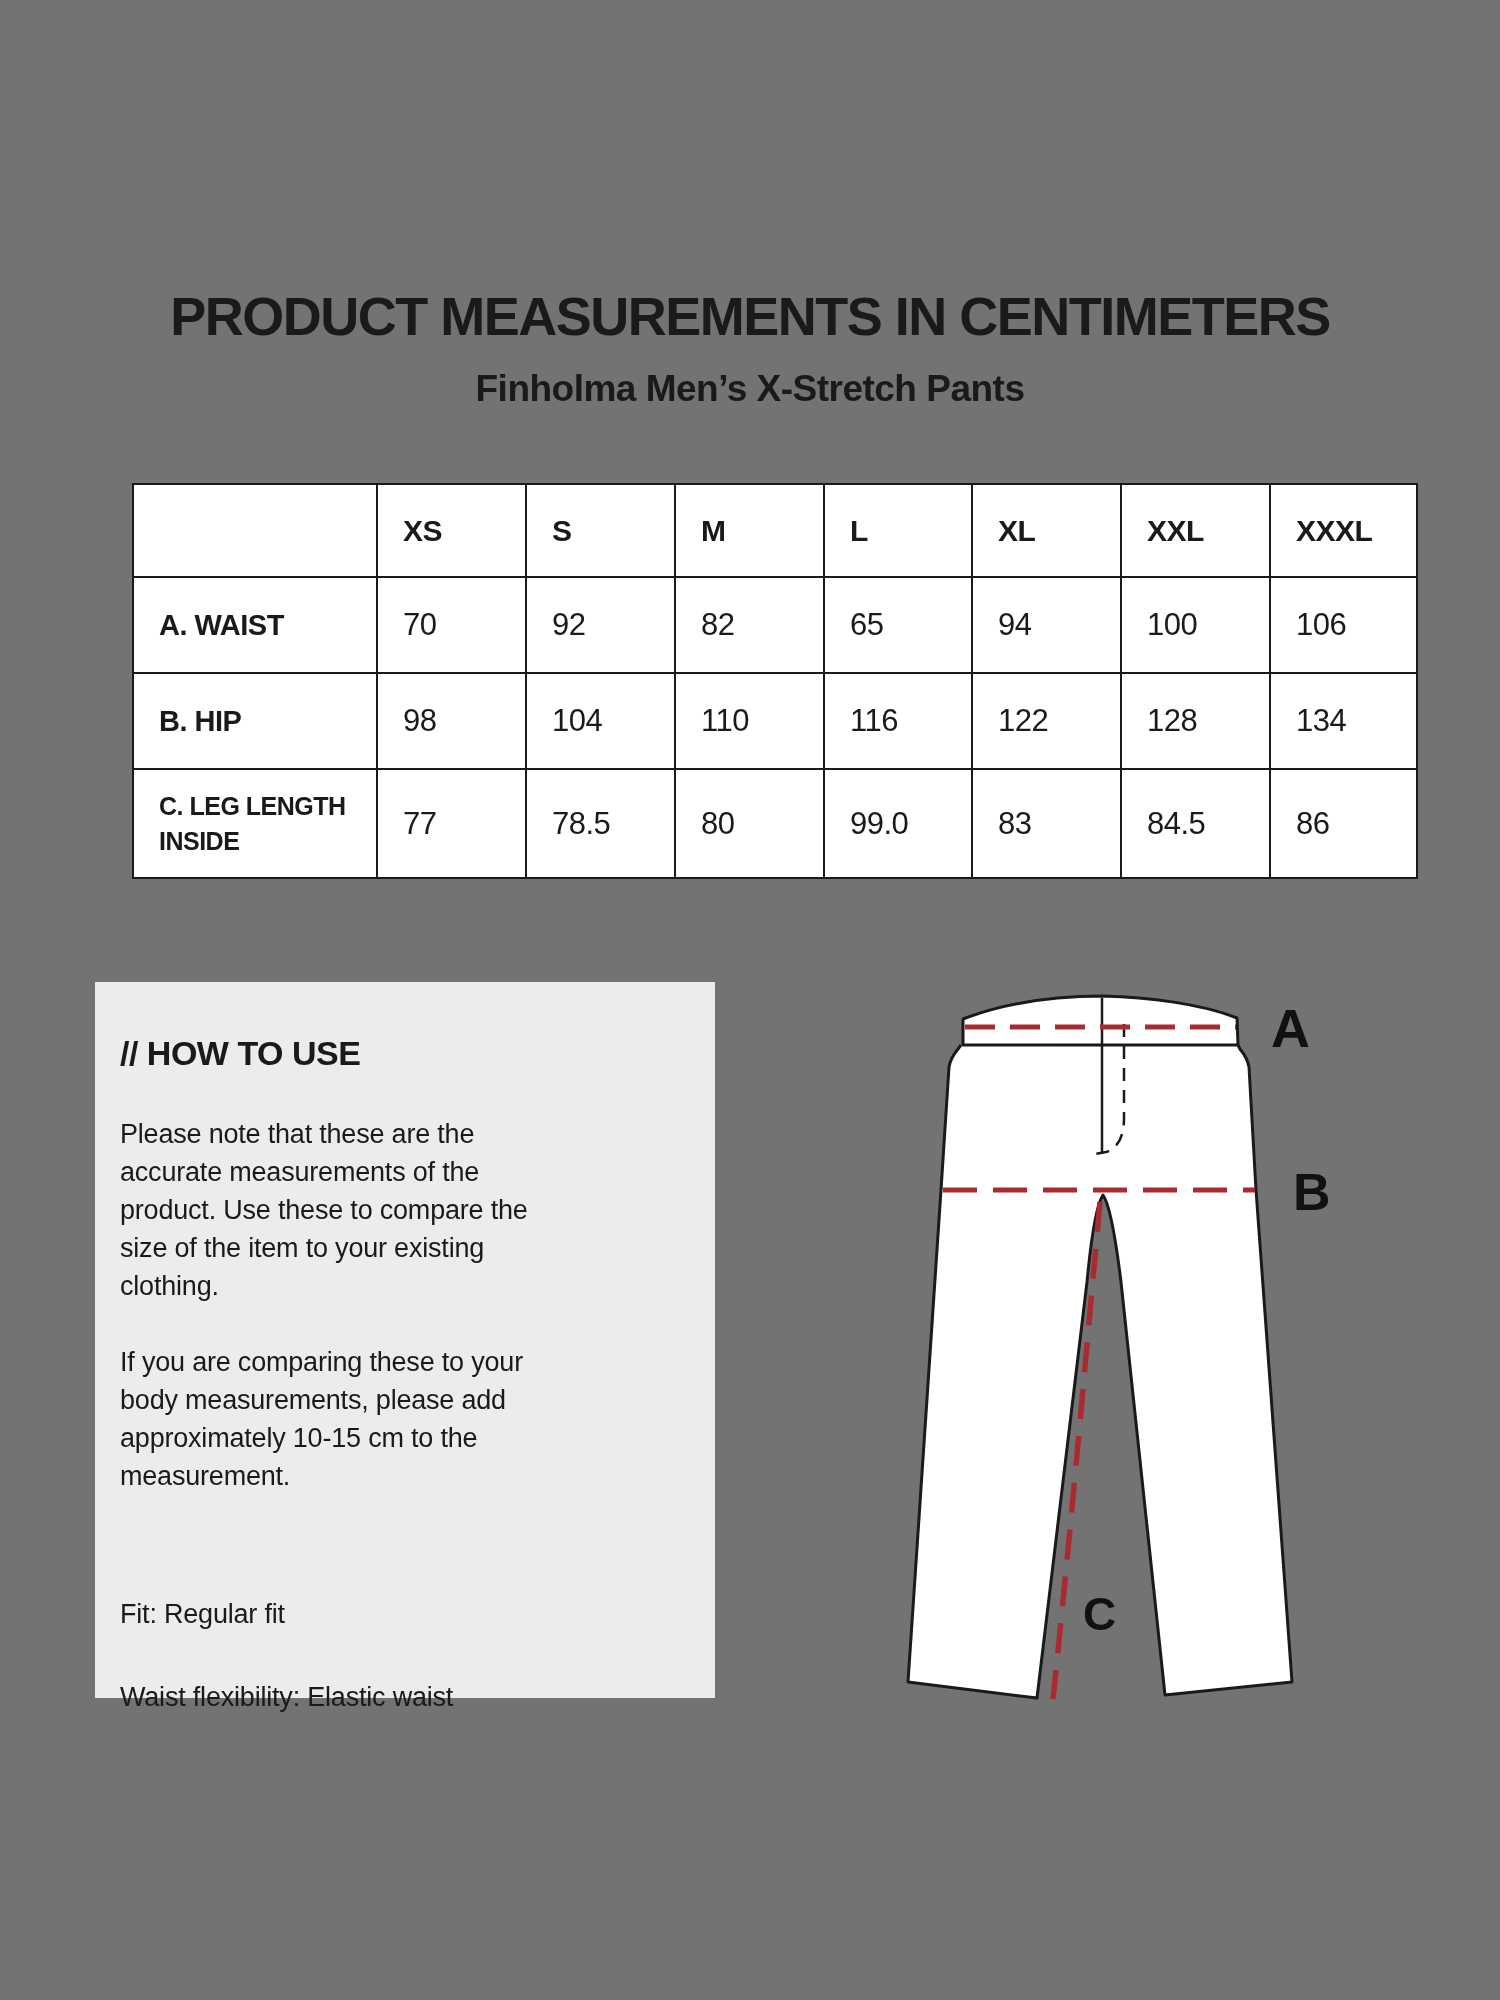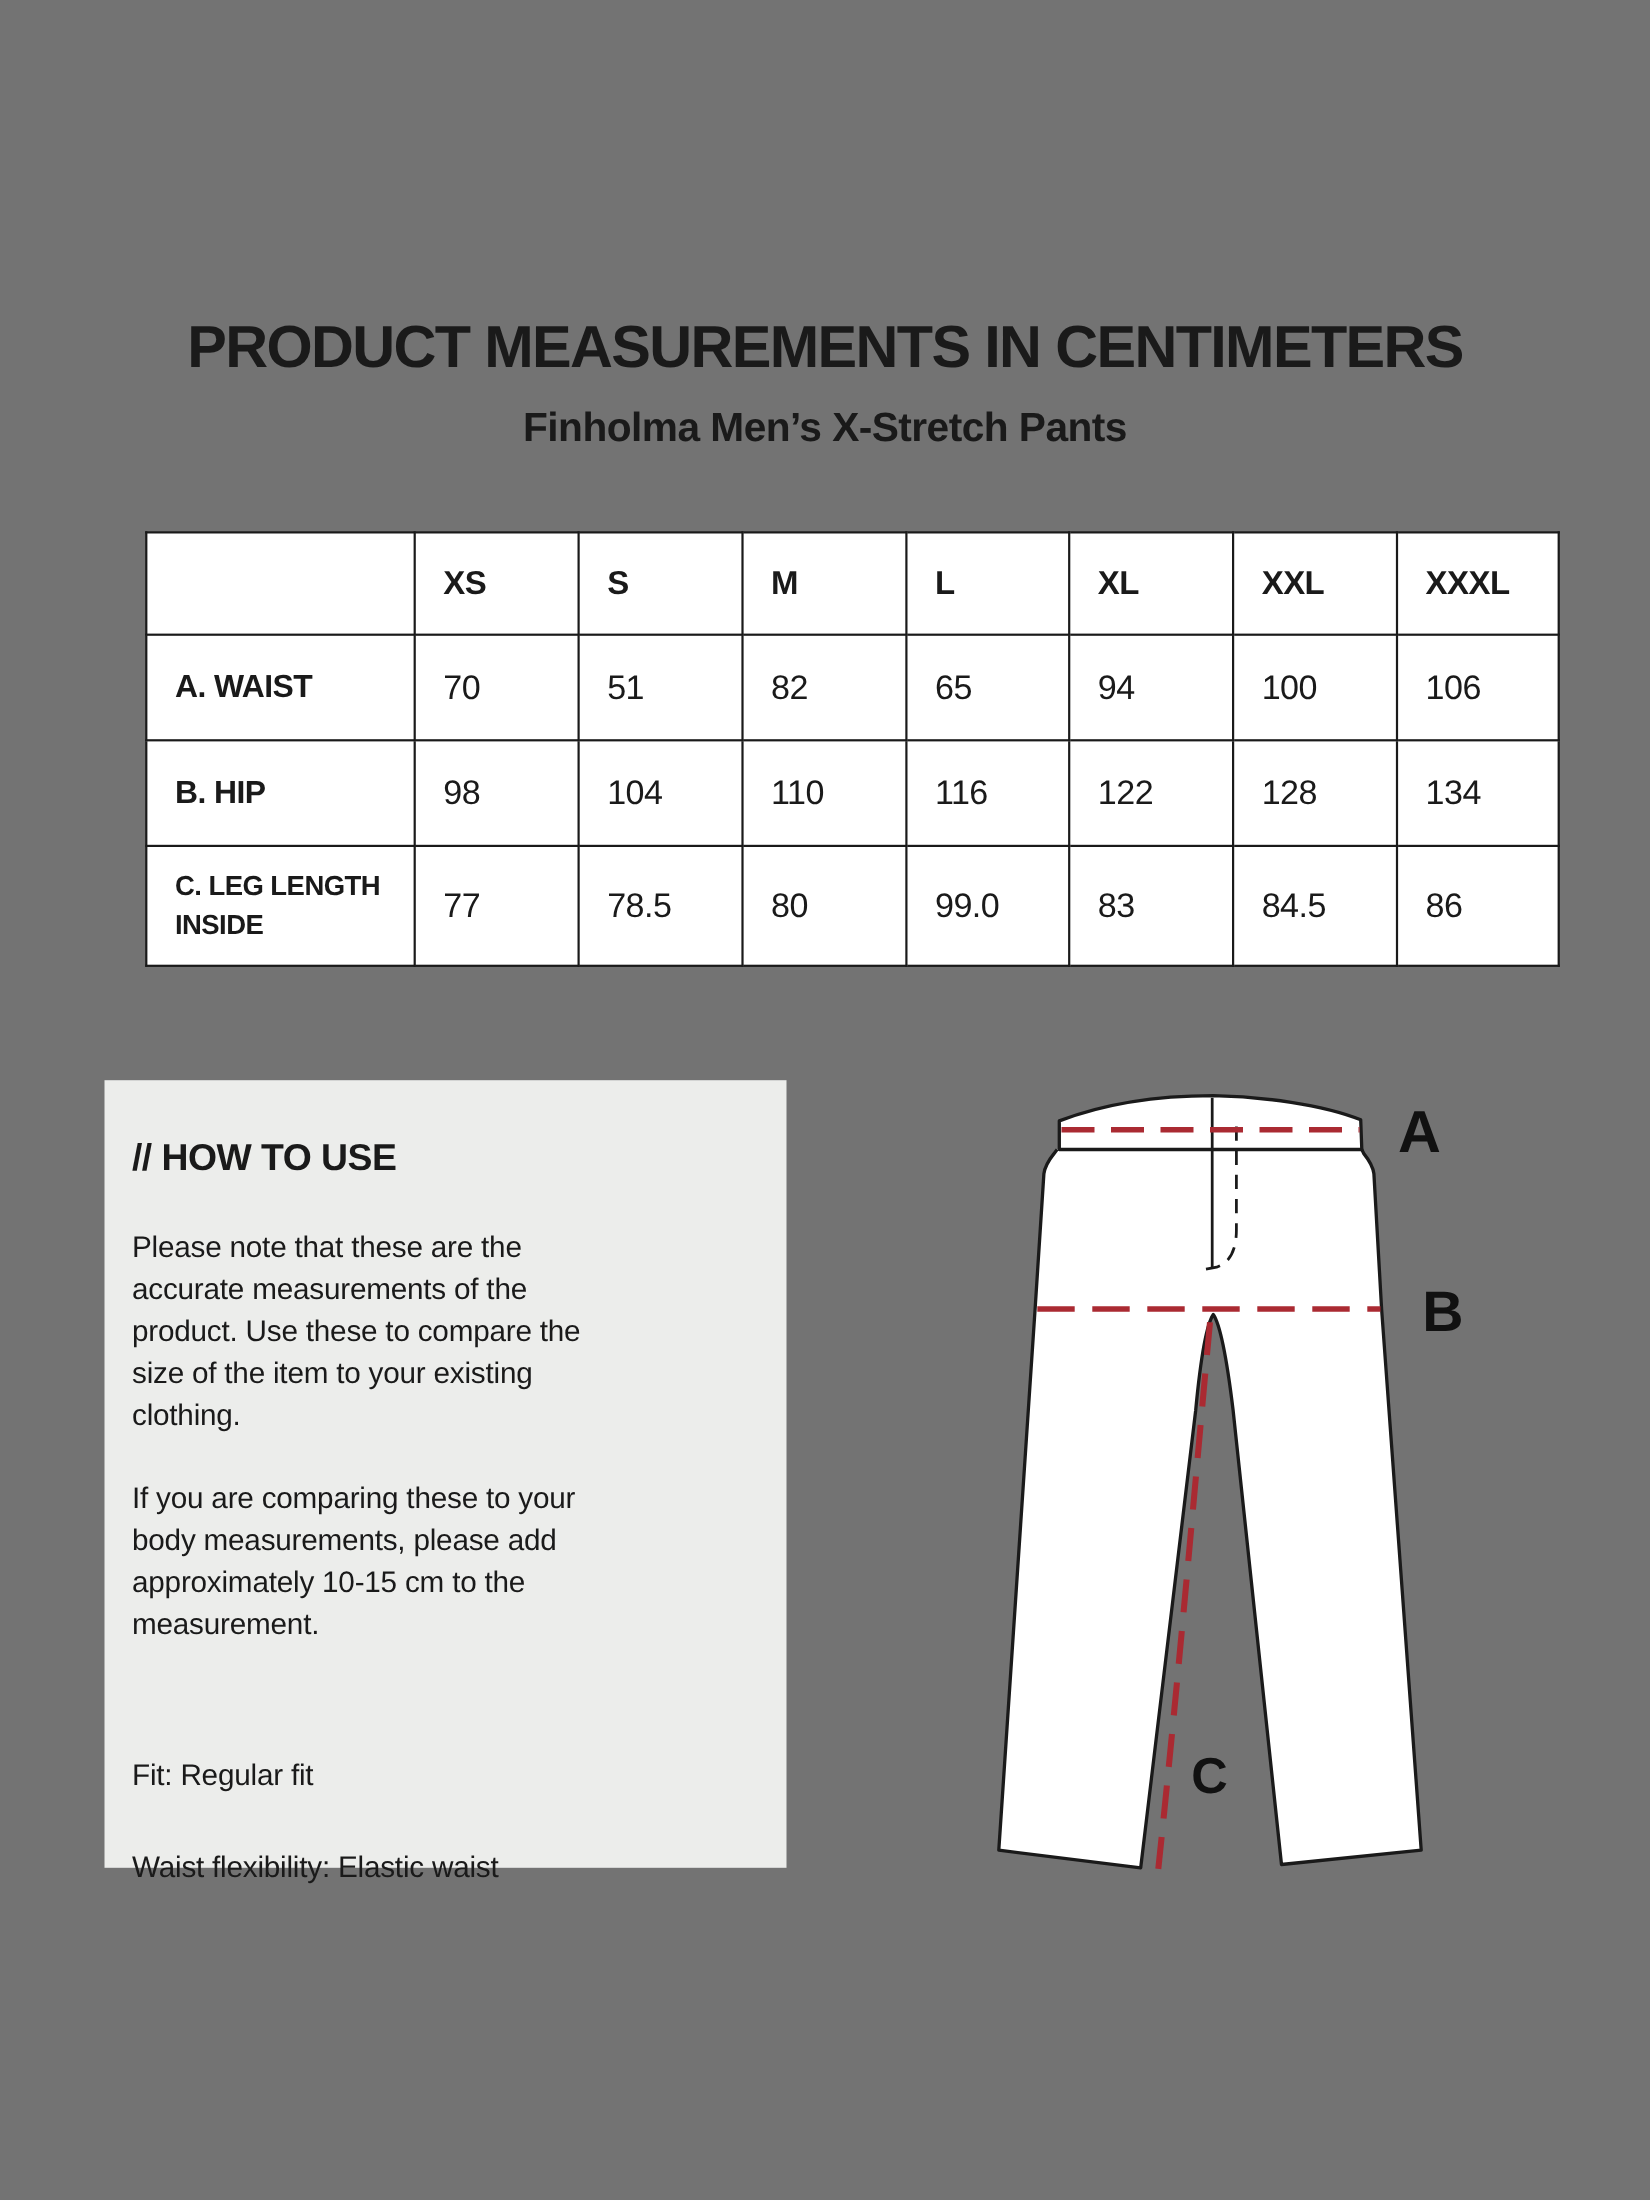--- a/index.html
+++ b/index.html
@@ -115,21 +115,21 @@
       <th>S</th>
       <th>M</th>
       <th>L</th>
       <th>XL</th>
       <th>XXL</th>
       <th>XXXL</th>
     </tr>
     <tr class="r1">
       <td class="row-label">A. WAIST</td>
       <td class="value">70</td>
-      <td class="value">51</td>
+      <td class="value">92</td>
       <td class="value">82</td>
       <td class="value">65</td>
       <td class="value">94</td>
       <td class="value">100</td>
       <td class="value">106</td>
     </tr>
     <tr class="r2">
       <td class="row-label">B. HIP</td>
       <td class="value">98</td>
       <td class="value">104</td>

